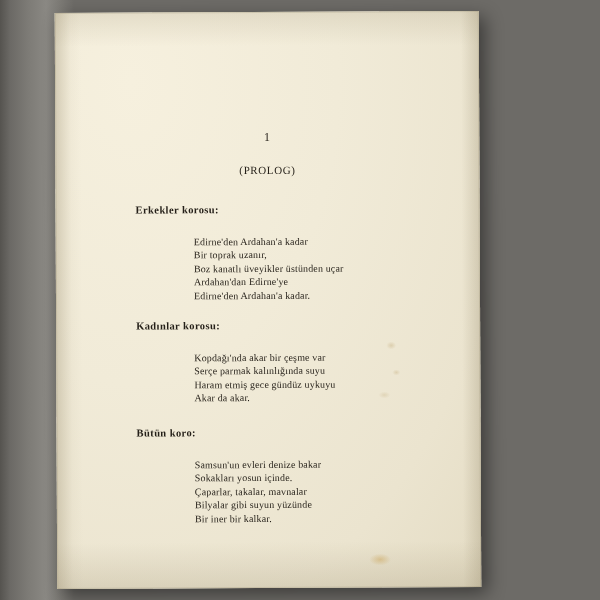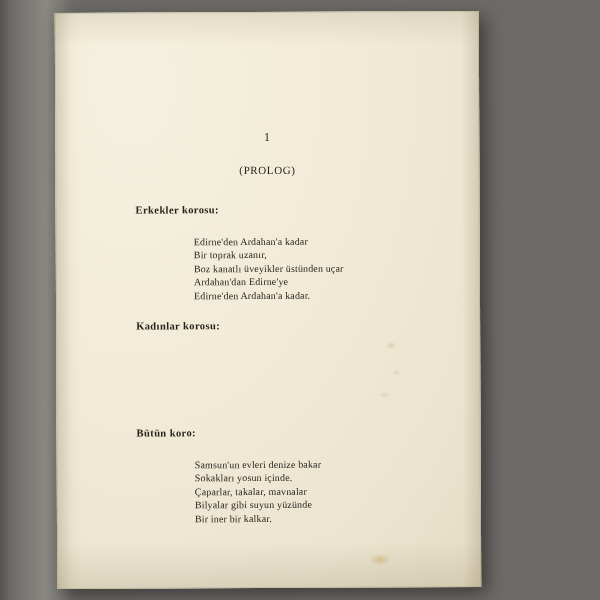--- a/index.html
+++ b/index.html
@@ -155,20 +155,26 @@
           <div class="line">Edirne'den Ardahan'a kadar</div>
           <div class="line">Bir toprak uzanır,</div>
           <div class="line">Boz kanatlı üveyikler üstünden uçar</div>
           <div class="line">Ardahan'dan Edirne'ye</div>
           <div class="line">Edirne'den Ardahan'a kadar.</div>
         </div>
       </div>
 
       <div class="section s2">
         <div class="heading">Kadınlar korosu:</div>
+        <div class="lines">
+          <div class="line">Kopdağı'nda akar bir çeşme var</div>
+          <div class="line">Serçe parmak kalınlığında suyu</div>
+          <div class="line">Haram etmiş gece gündüz uykuyu</div>
+          <div class="line">Akar da akar.</div>
+        </div>
       </div>
 
       <div class="section s3">
         <div class="heading">Bütün koro:</div>
         <div class="lines">
           <div class="line">Samsun'un evleri denize bakar</div>
           <div class="line">Sokakları yosun içinde.</div>
           <div class="line">Çaparlar, takalar, mavnalar</div>
           <div class="line">Bilyalar gibi suyun yüzünde</div>
           <div class="line">Bir iner bir kalkar.</div>

